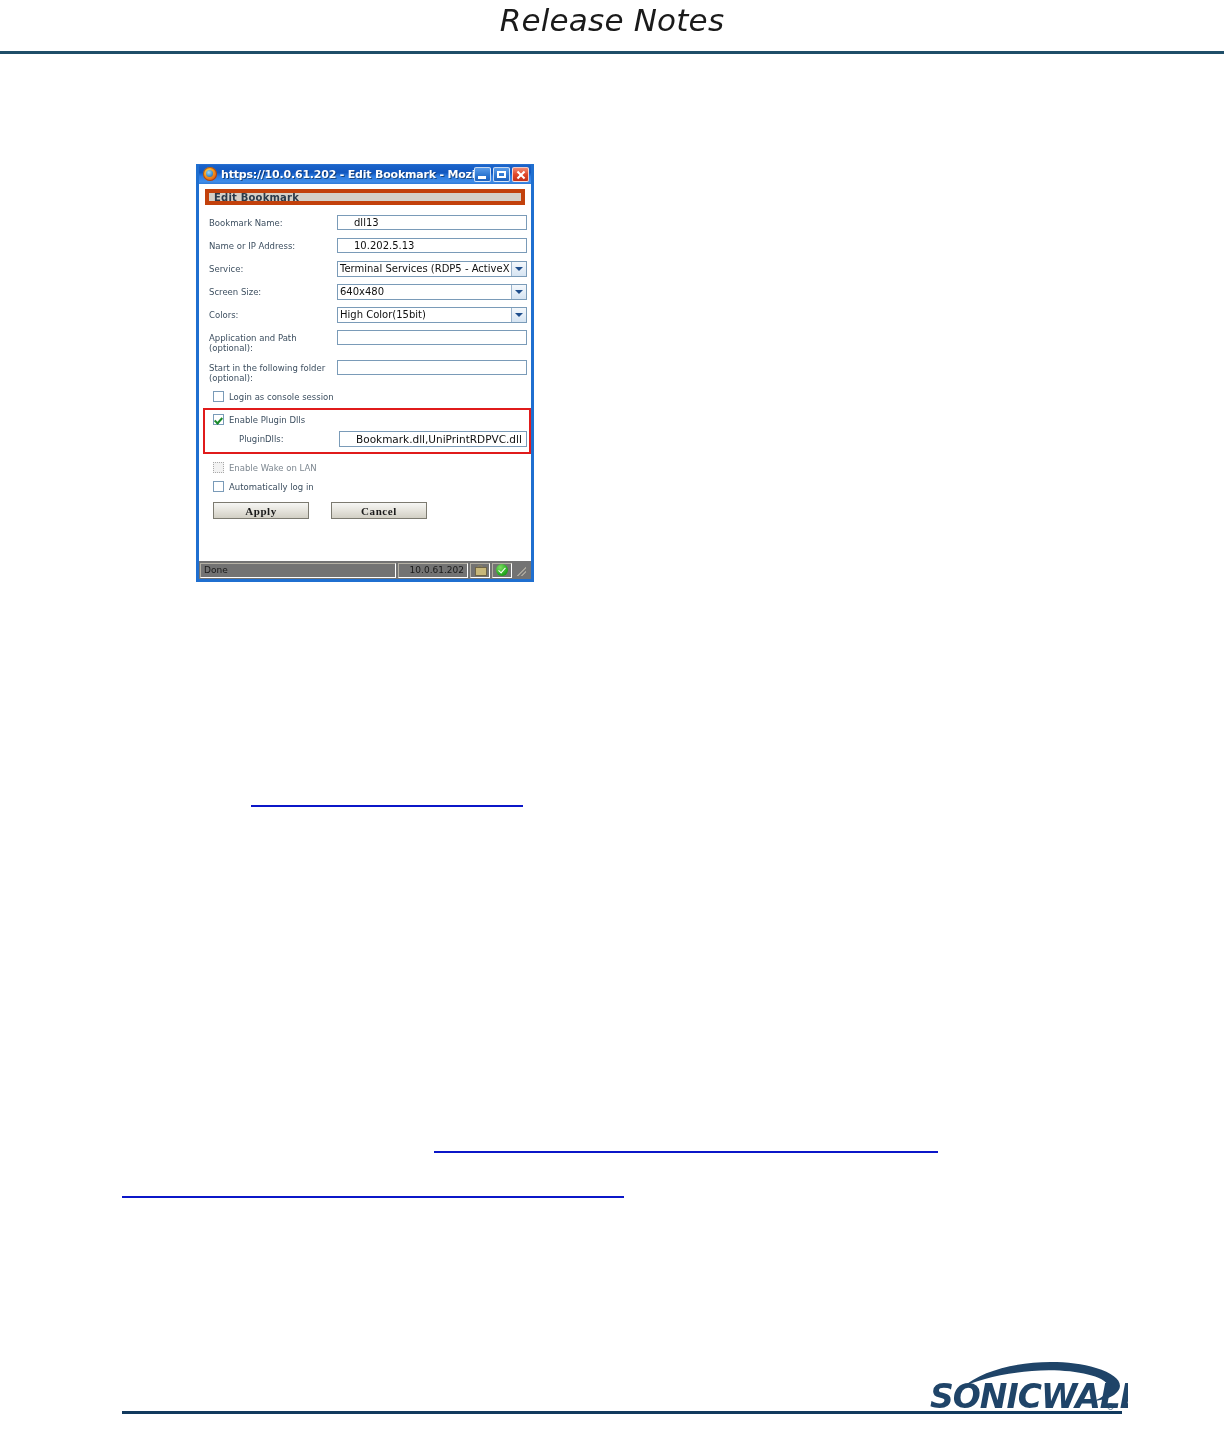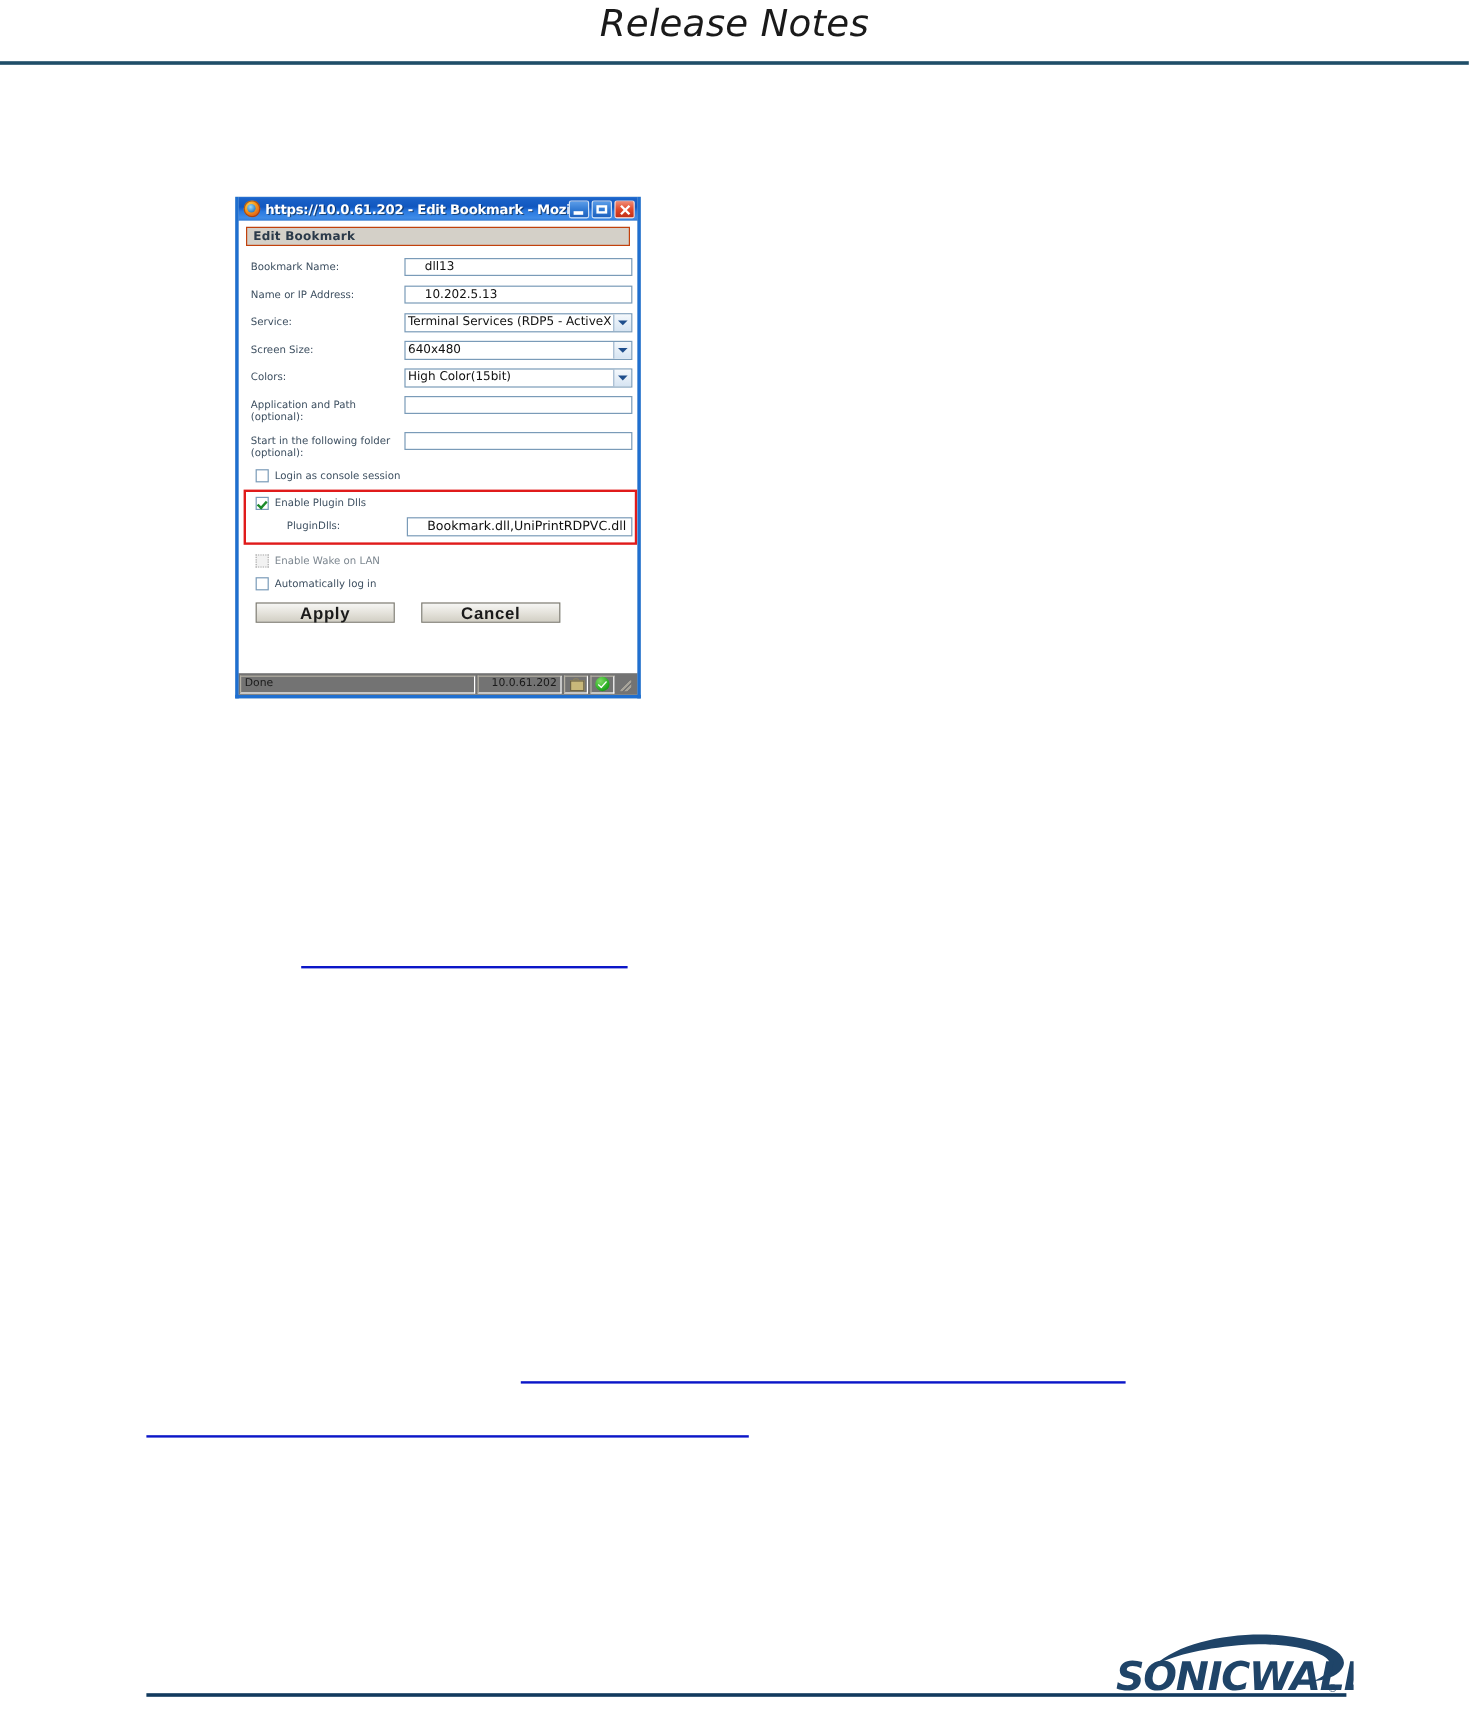--- a/index.html
+++ b/index.html
@@ -155,21 +155,21 @@
     top: 20px;
     bottom: 19px;
     background: #ffffff;
     overflow: hidden;
   }
 
   .section-header {
     margin: 5px 6px 0 6px;
     height: 16px;
     background: #d4d0c8;
-    border: 1px solid #c2410c;
+    border: 4px solid #c2410c;
     display: flex;
     align-items: center;
     padding-left: 5px;
     box-sizing: border-box;
   }
   .section-header span {
     font-size: 10px;
     font-weight: bold;
     color: #2b3a4a;
     font-family: "DejaVu Sans", sans-serif;
@@ -312,33 +312,33 @@
     font-size: 10.5px;
   }
 
   
   .btn-row {
     display: flex;
     margin: 10px 0 0 4px;
     gap: 22px;
   }
   .xp-button {
-    width: 116px;
+    width: 96px;
     height: 17px;
     box-sizing: border-box;
     background: linear-gradient(to bottom, #f6f6f4 0%, #e6e4dd 48%, #d2cfc4 100%);
     border: 1px solid #7c7a70;
-    font-size: 14px;
+    font-size: 11px;
     font-weight: bold;
     color: #1a1a1a;
     display: flex;
     align-items: center;
     justify-content: center;
     letter-spacing: 0.6px;
-    font-family: Liberation Sans, sans-serif;
+    font-family: Liberation Serif, serif;
   }
 
   
   .xp-statusbar {
     position: absolute;
     left: 0;
     right: 0;
     bottom: 0;
     height: 19px;
     background: #737373;

